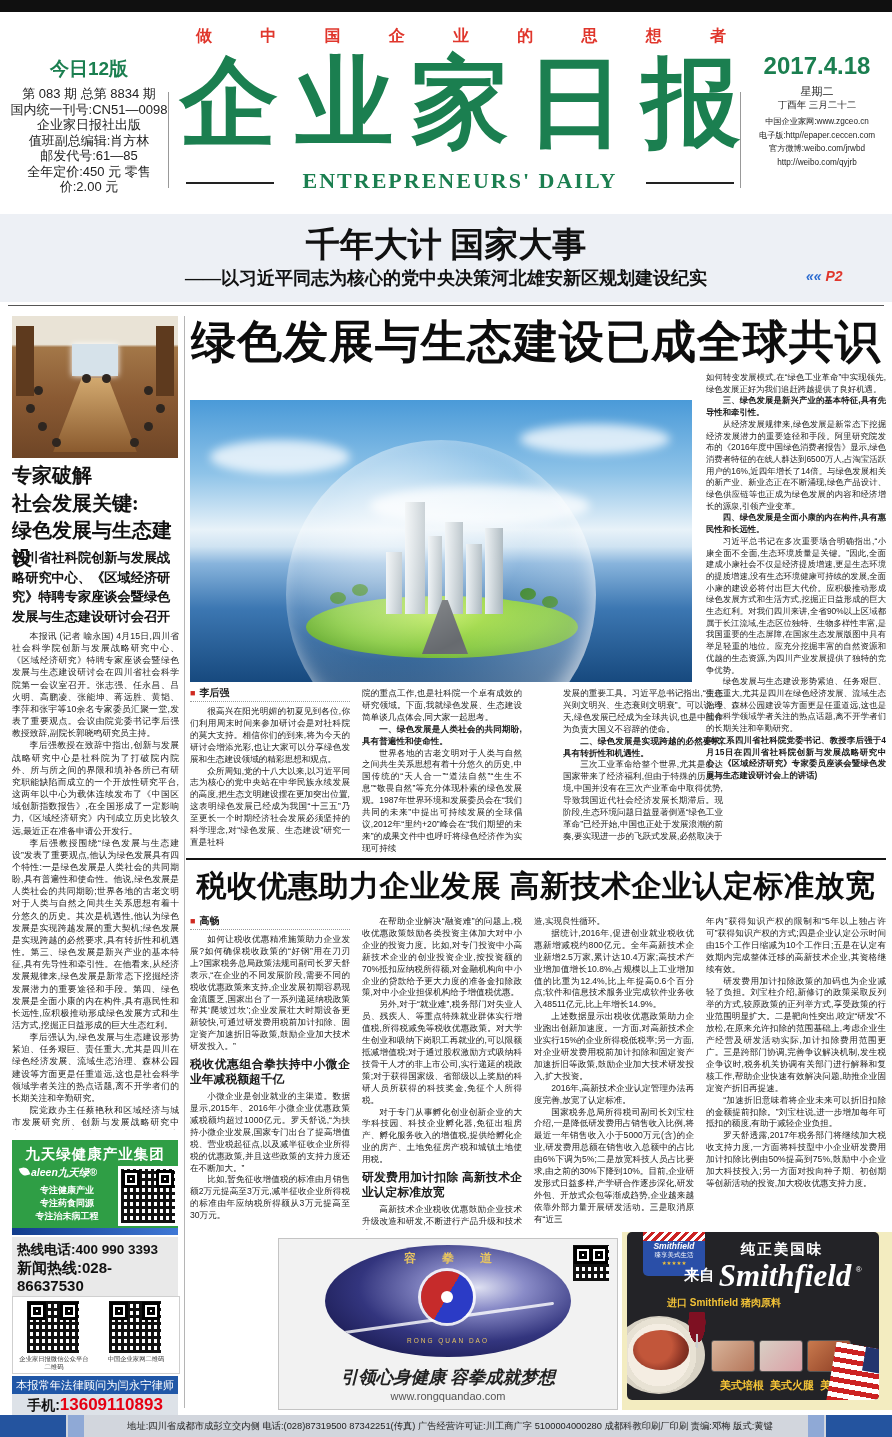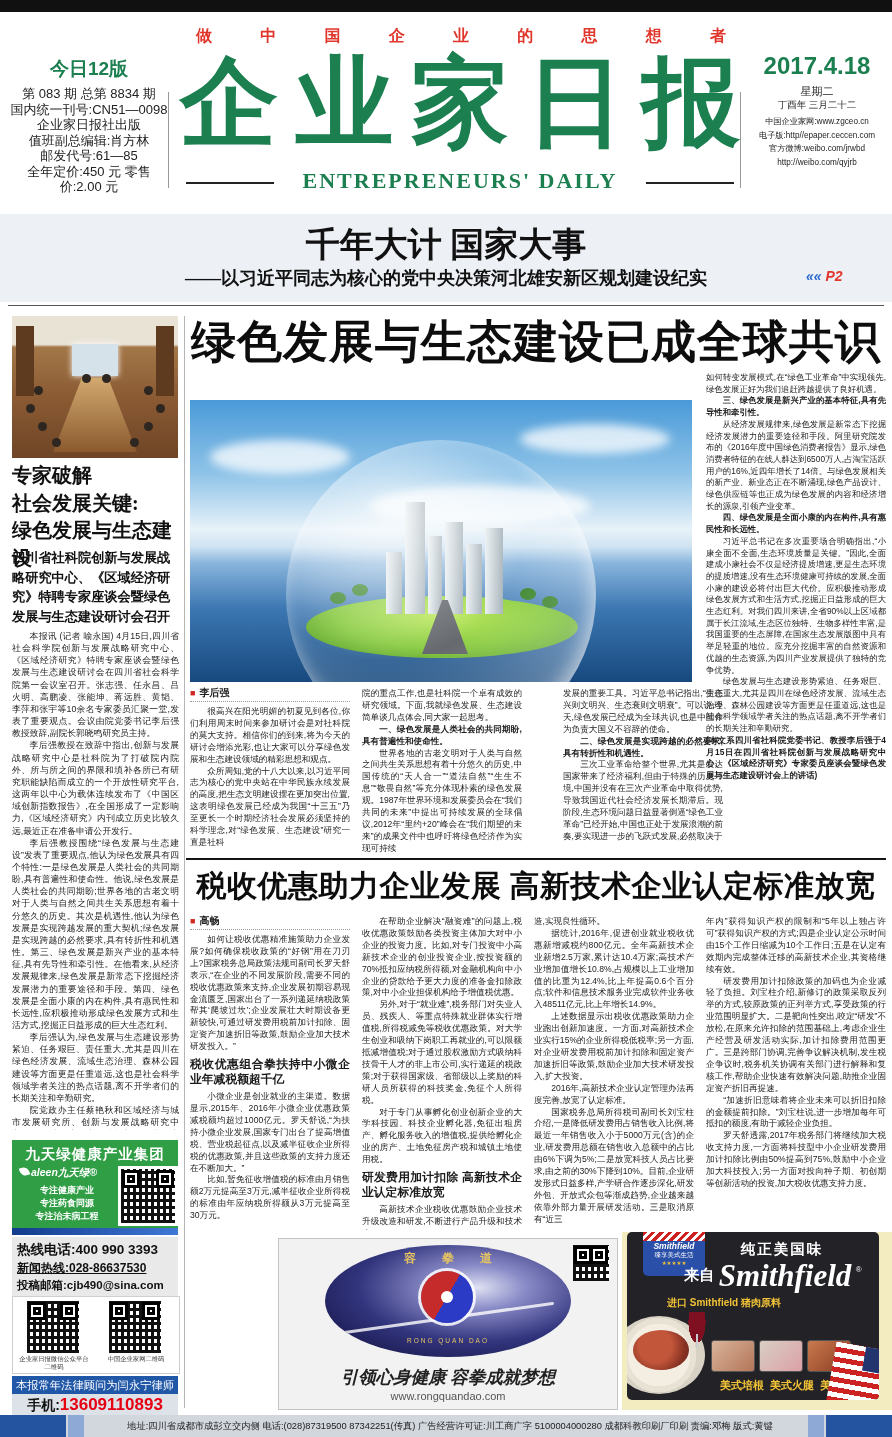--- a/index.html
+++ b/index.html
@@ -202,21 +202,21 @@
     <div class="abs" id="gad-lines">
       <div>专注健康产业</div>
       <div>专注药食同源</div>
       <div>专注治未病工程</div>
     </div>
     <div class="qr" id="gad-qr"></div>
   </div>
   <div class="abs" id="blue-grad"></div>
   <div class="abs" id="contact">
     <div class="c-line" style="font-size:13.5px;line-height:19px;">热线电话:400 990 3393</div>
-    <div class="c-line" style="font-size:12px;line-height:18px;text-decoration:underline;">新闻热线:028-86637530</div>
+    <div class="c-line" style="font-size:15px;line-height:18px;">新闻热线:028-86637530</div>
     <div class="c-line" style="font-size:11.5px;line-height:17px;">投稿邮箱:cjb490@sina.com</div>
   </div>
   <div class="abs" id="qrblock">
     <div class="qr" style="left:14px;top:4px;width:52px;height:52px;"></div>
     <div class="qr" style="left:96px;top:4px;width:52px;height:52px;"></div>
     <div class="qr-cap" style="left:4px;width:74px;">企业家日报微信公众平台二维码</div>
     <div class="qr-cap" style="left:88px;width:70px;">中国企业家网二维码</div>
   </div>
   <div class="abs" id="legalbar">本报常年法律顾问为闫永宁律师</div>
   <div class="abs" id="phonebar">

